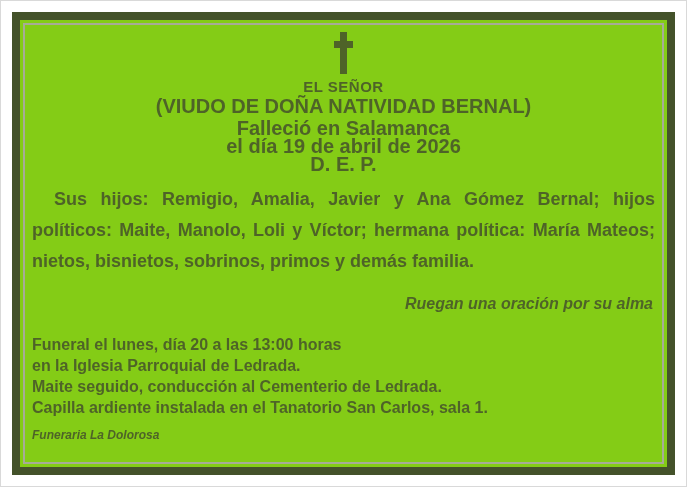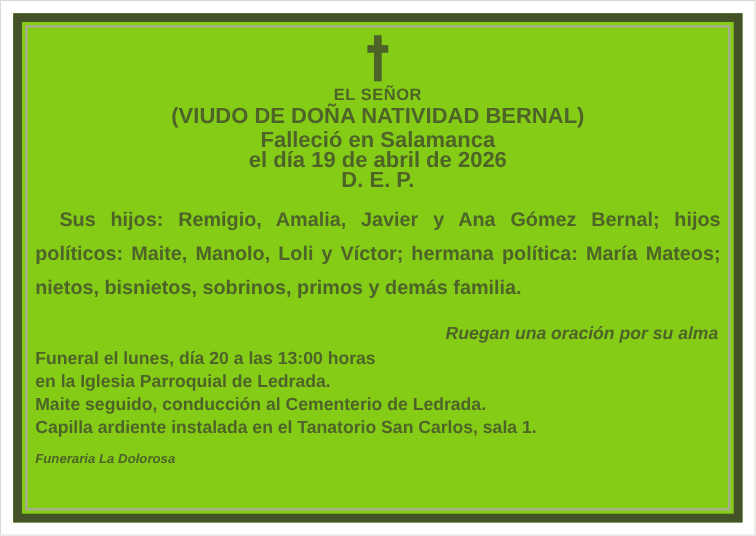--- a/index.html
+++ b/index.html
@@ -96,21 +96,21 @@
   .prayer-line {
     text-align: right;
     font-size: 16px;
     font-weight: bold;
     font-style: italic;
     margin-top: 17px;
     padding-right: 2px;
     line-height: 20px;
   }
   .funeral-block {
-    margin-top: 2px;
+    margin-top: 20px;
     font-size: 16px;
     font-weight: bold;
     line-height: 21px;
   }
   .funeral-home {
     margin-top: 10px;
     font-size: 12px;
     font-weight: bold;
     font-style: italic;
     line-height: 14px;

